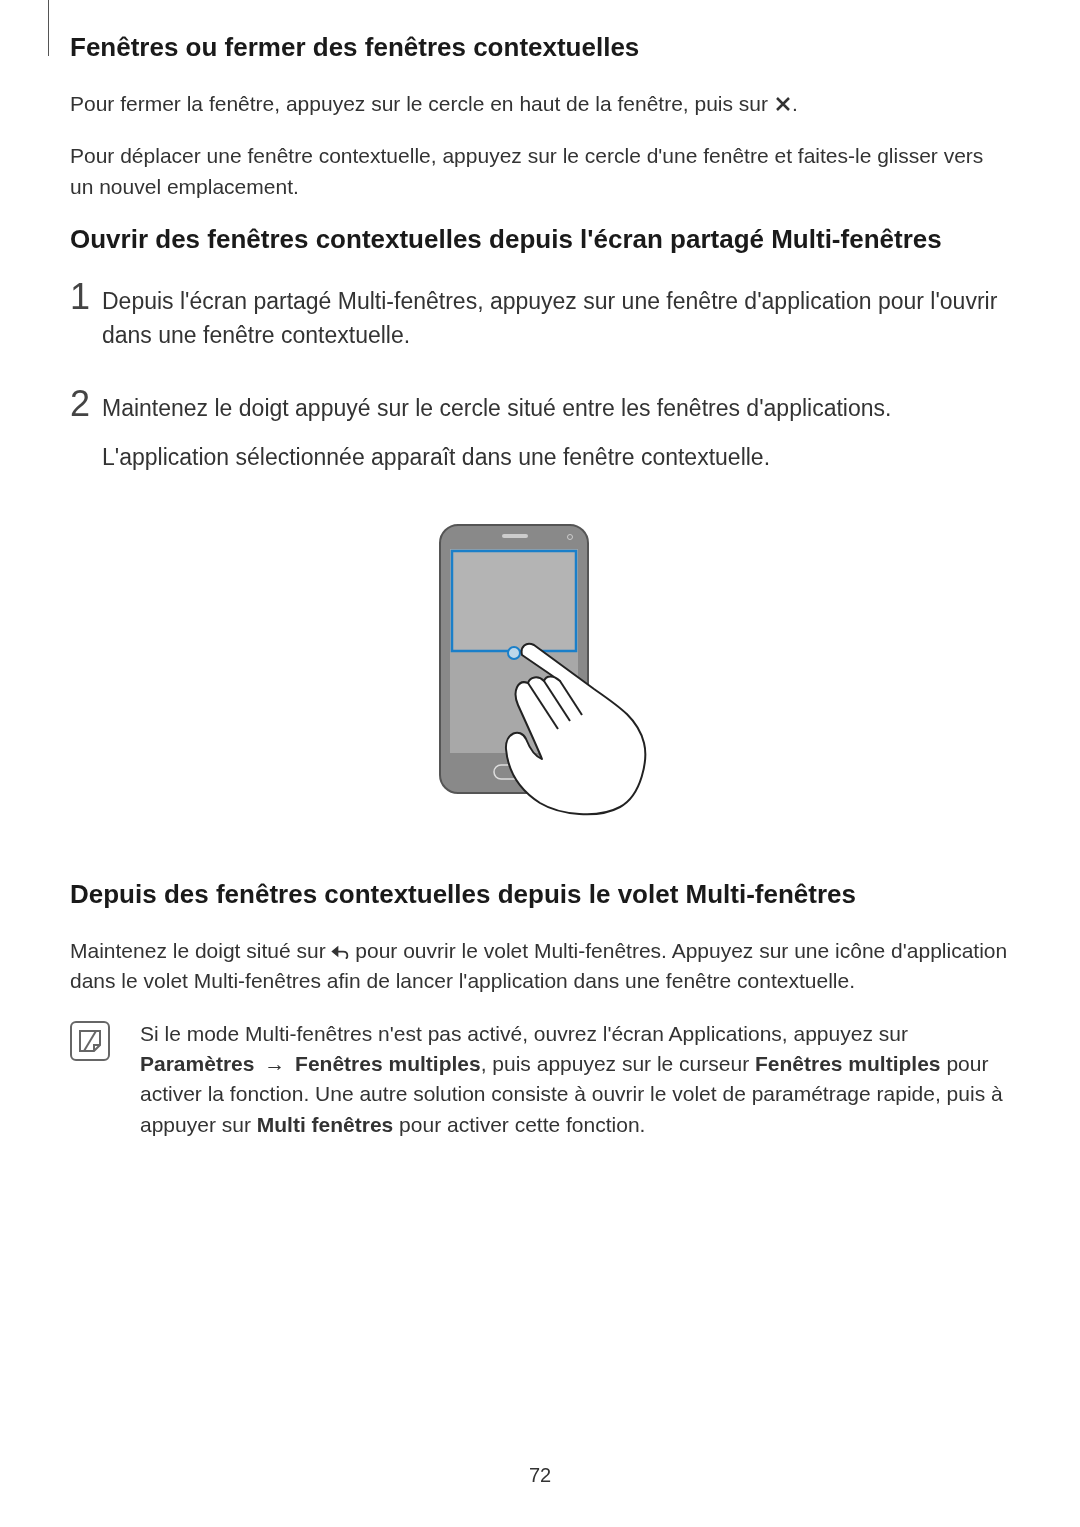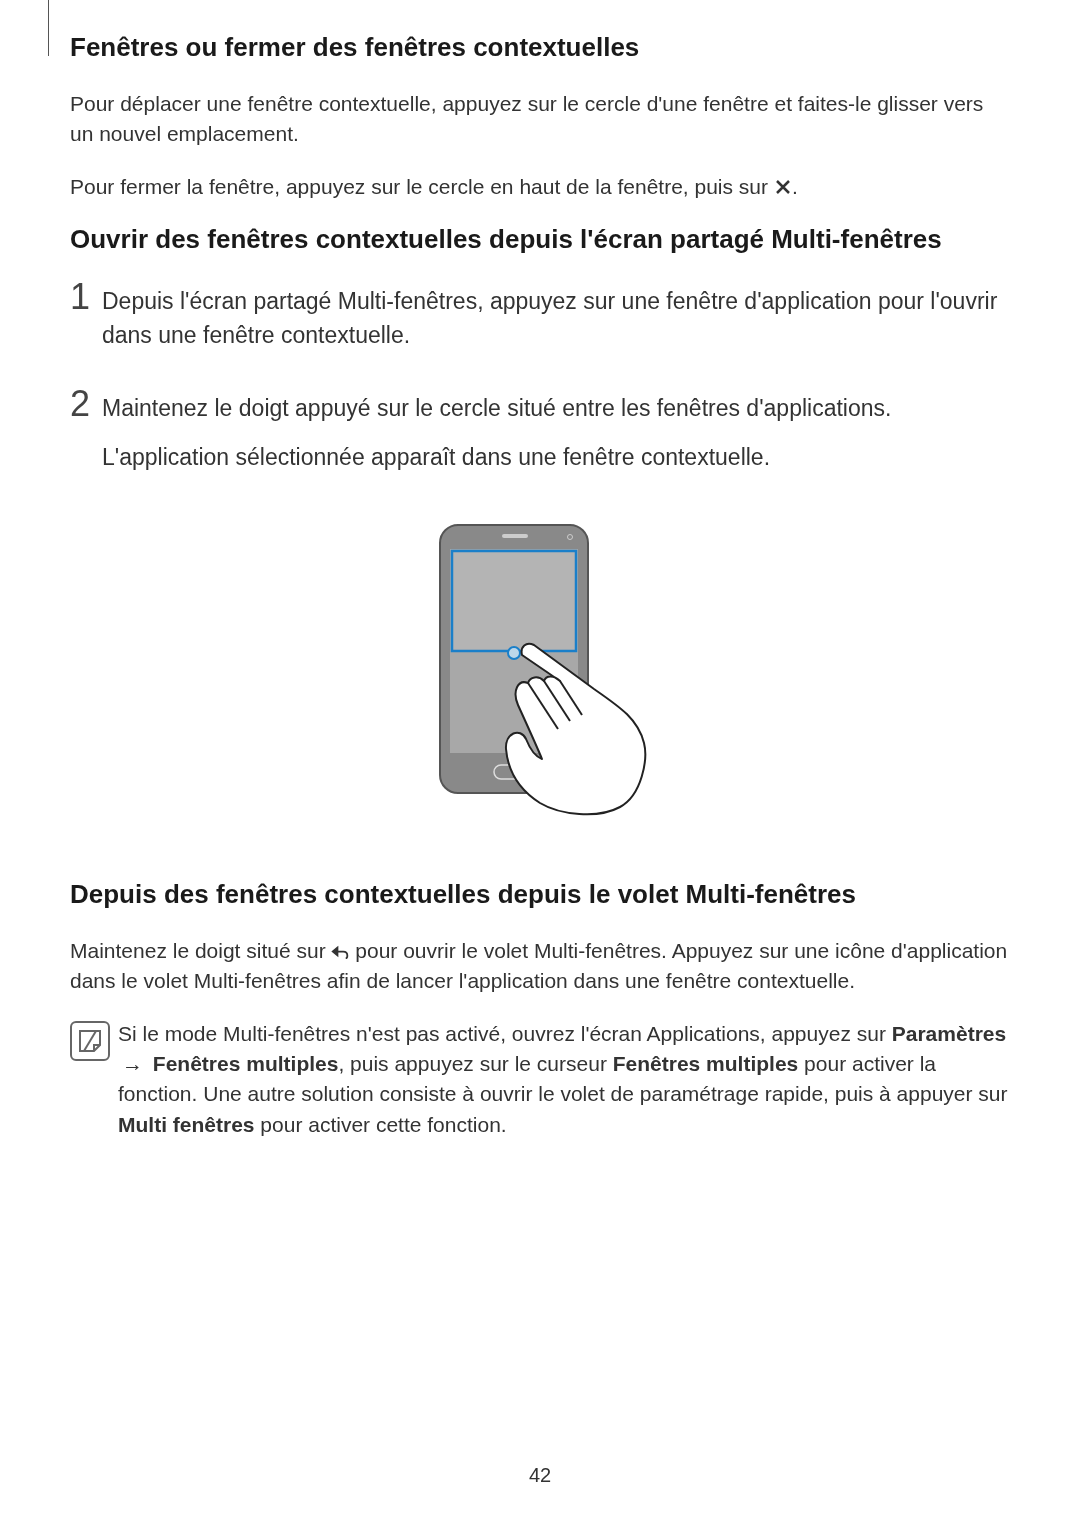--- a/index.html
+++ b/index.html
@@ -86,21 +86,21 @@
       justify-content: center;
       margin: 18px 0 50px 0;
     }
     .phone-svg {
       width: 260px;
       height: 310px;
     }
     .note-row {
       display: flex;
       align-items: flex-start;
-      gap: 8px;
+      gap: 30px;
       margin-top: 8px;
     }
     .note-icon-box {
       width: 40px;
       height: 40px;
       flex-shrink: 0;
       border: 2px solid #666;
       border-radius: 6px;
       display: flex;
       align-items: center;
@@ -129,29 +129,29 @@
   </style>
 </head>
 <body>
 
 <div class="page-margin-line"></div>
 
 <div class="content">
 
 
   <div class="h2">Fenêtres ou fermer des fenêtres contextuelles</div>
-  <p class="para">Pour déplacer une fenêtre contextuelle, appuyez sur le cercle d'une fenêtre et faites-le glisser vers un nouvel emplacement.</p>
   <p class="para">
     <span>Pour fermer la fenêtre, appuyez sur le cercle en haut de la fenêtre, puis sur </span>
     <span class="inline-icon">
       <svg viewBox="0 0 18 18">
           <path class="close-x" d="M3,3 L15,15 M15,3 L3,15"></path>
         </svg>
     </span><span>.</span>
   </p>
+  <p class="para">Pour déplacer une fenêtre contextuelle, appuyez sur le cercle d'une fenêtre et faites-le glisser vers un nouvel emplacement.</p>
 
   <div class="h2">Ouvrir des fenêtres contextuelles depuis l'écran partagé Multi-fenêtres</div>
 
   <div class="ol">
     <div class="ol-item">
       <div class="ol-num">1</div>
       <div class="ol-body">
         <p>Depuis l'écran partagé Multi-fenêtres, appuyez sur une fenêtre d'application pour l'ouvrir dans une fenêtre contextuelle.</p>
       </div>
     </div>
@@ -227,13 +227,13 @@
     </div>
     <div class="note-text">
       <span>Si le mode Multi-fenêtres n'est pas activé, ouvrez l'écran Applications, appuyez sur </span><span class="bold">Paramètres</span>
       <span class="arrow-sep">→</span>
       <span class="bold">Fenêtres multiples</span><span>, puis appuyez sur le curseur </span><span class="bold">Fenêtres multiples</span><span> pour activer la fonction. Une autre solution consiste à ouvrir le volet de paramétrage rapide, puis à appuyer sur </span><span class="bold">Multi fenêtres</span><span> pour activer cette fonction.</span>
     </div>
   </div>
 
 </div>
 
-<div class="page-num">42</div>
+<div class="page-num">72</div>
 
 </body></html>

